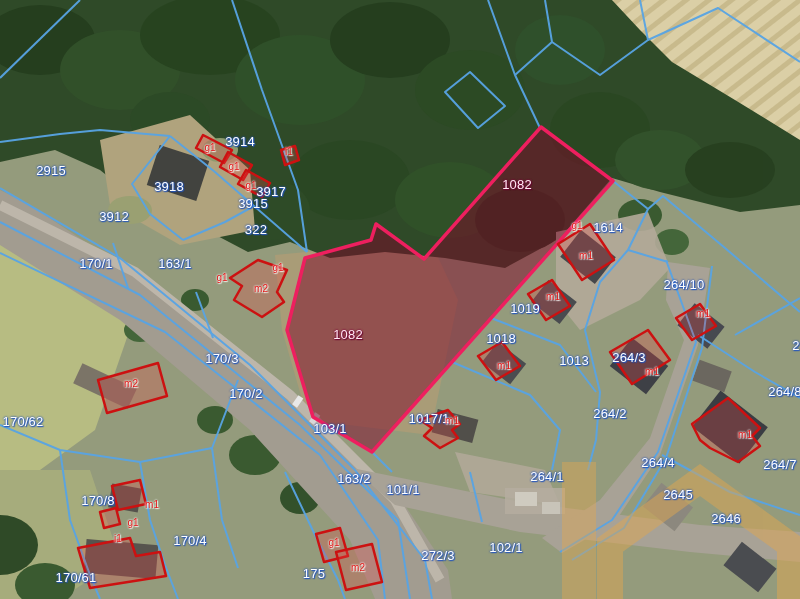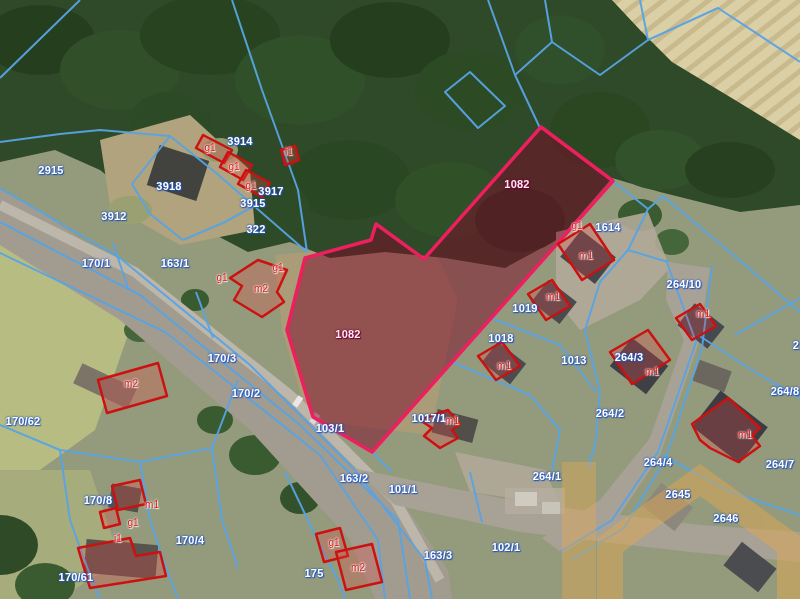--- a/index.html
+++ b/index.html
@@ -6,21 +6,21 @@
   body{
     width:800px;height:599px;overflow:hidden;
     font-family:"Liberation Sans", sans-serif;
     background:#949b7c;
   }
   #map-viewport{position:relative;width:800px;height:599px;}
   #map-svg{position:absolute;left:0;top:0;}
   #labels-layer{position:absolute;left:0;top:0;width:800px;height:599px;pointer-events:none;}
   .parcel-label{
     position:absolute;transform:translate(-50%,-50%);
-    font-size:11px;font-weight:bold;letter-spacing:.2px;white-space:nowrap;
+    font-size:13px;font-weight:normal;letter-spacing:.2px;white-space:nowrap;
     color:var(--parcel-label,#fff);
     text-shadow:0 0 2px var(--parcel-halo,rgba(35,85,190,.95)),
                 0 0 2px var(--parcel-halo,rgba(35,85,190,.95)),
                 1px 1px 1px var(--parcel-halo,rgba(35,85,190,.85));
   }
   .parcel-label.selected{
     color:#ffe9f2;
     text-shadow:0 0 2px rgba(130,0,60,.95),0 0 2px rgba(130,0,60,.95),1px 1px 1px rgba(90,0,40,.9);
   }
   .building-label{
@@ -207,21 +207,21 @@
       <span class="parcel-label" style="left: 23px; top: 421px;">170/62</span>
       <span class="parcel-label" style="left: 429px; top: 418px;">1017/1</span>
       <span class="parcel-label" style="left: 330px; top: 428px;">103/1</span>
       <span class="parcel-label" style="left: 354px; top: 478px;">163/2</span>
       <span class="parcel-label" style="left: 403px; top: 489px;">101/1</span>
       <span class="parcel-label" style="left: 547px; top: 476px;">264/1</span>
       <span class="parcel-label" style="left: 658px; top: 462px;">264/4</span>
       <span class="parcel-label" style="left: 678px; top: 494px;">2645</span>
       <span class="parcel-label" style="left: 726px; top: 518px;">2646</span>
       <span class="parcel-label" style="left: 780px; top: 464px;">264/7</span>
-      <span class="parcel-label" style="left: 438px; top: 555px;">163/3</span>
+      <span class="parcel-label" style="left: 438px; top: 555px;">272/3</span>
       <span class="parcel-label" style="left: 506px; top: 547px;">102/1</span>
       <span class="parcel-label" style="left: 314px; top: 573px;">175</span>
       <span class="parcel-label" style="left: 98px; top: 500px;">170/8</span>
       <span class="parcel-label" style="left: 190px; top: 540px;">170/4</span>
       <span class="parcel-label" style="left: 76px; top: 577px;">170/61</span>
       <span class="building-label" style="left: 210px; top: 147px;">g1</span>
       <span class="building-label" style="left: 234px; top: 166px;">g1</span>
       <span class="building-label" style="left: 251px; top: 185px;">g1</span>
       <span class="building-label" style="left: 289px; top: 151px;">i1</span>
       <span class="building-label" style="left: 222px; top: 277px;">g1</span>

